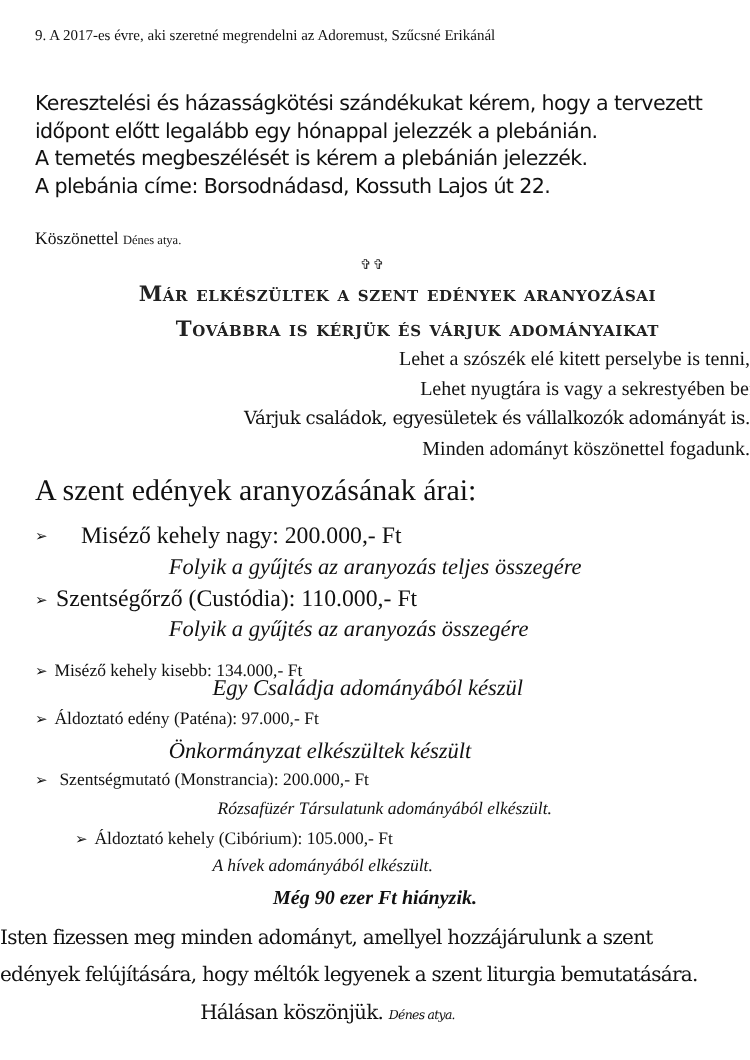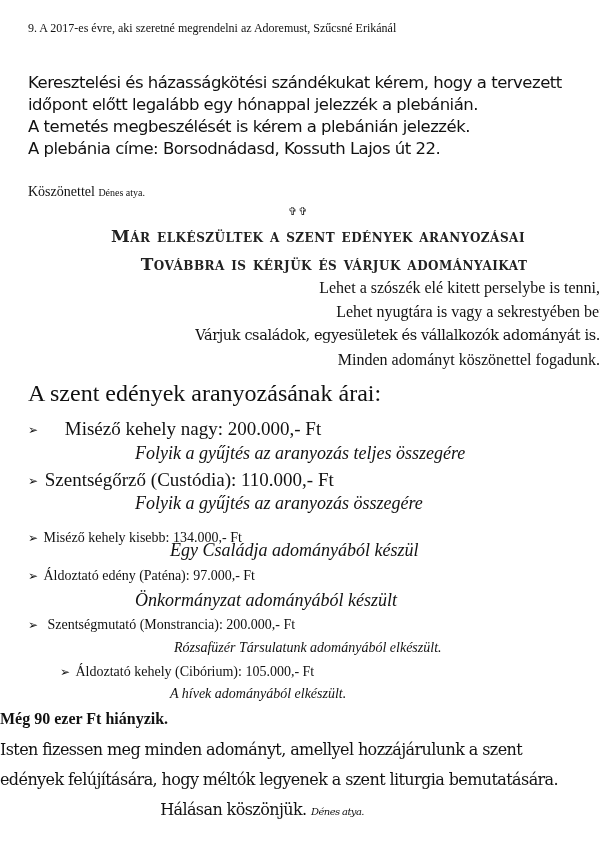--- a/index.html
+++ b/index.html
@@ -16,21 +16,21 @@
     .headline { left: 0; width: 600px; text-align: center; font-family: "DejaVu Serif", serif; font-weight: bold; font-variant: small-caps; font-size: 17px; letter-spacing: 0.5px; color: #222; }
     .h1 { top: 226px; left: 18px; }
     .h2 { top: 254px; left: 34px; }
     .center-line { left: 0; width: 600px; text-align: right; font-size: 16px; }
     .prices-title { left: 28px; top: 380px; font-size: 24px; }
     .bullet-row { left: 28px; }
     .bullet { display: inline-block; width: 12px; font-size: 12px; vertical-align: middle; }
     .note { font-style: italic; }
     .big { font-size: 19px; }
     .med { font-size: 18px; }
-    .missing { left: 0; width: 600px; top: 710px; font-size: 16px; font-weight: bold; }
+    .missing { left: 0; width: 600px; text-align: center; top: 710px; font-size: 16px; font-weight: bold; font-style: italic; }
     .closing { left: 0; width: 488px; text-align: center; font-size: 16px; font-family: "DejaVu Serif", serif; letter-spacing: -0.6px; }
     .sig { font-size: 10px; font-style: italic; }
   </style>
 </head>
 <body>
 
 <div class="abs item9 serif">
   <span>9. A 2017-es évre, aki szeretné megrendelni az Adoremust, Szűcsné Erikánál</span>
 </div>
 
@@ -73,21 +73,21 @@
 <div class="abs bullet-row serif" style="top:530px; font-size:14px;">
   <span class="bullet">➢</span>
   <span>Miséző kehely kisebb: 134.000,- Ft</span>
 </div>
 <div class="abs note serif med" style="left:135px; top:540px;margin-left:35px;">Egy Családja adományából készül</div>
 
 <div class="abs bullet-row serif" style="top:568px; font-size:14px;">
   <span class="bullet">➢</span>
   <span>Áldoztató edény (Paténa): 97.000,- Ft</span>
 </div>
-<div class="abs note serif med" style="left:135px; top:590px;">Önkormányzat adományából készült</div>
+<div class="abs note serif med" style="left:135px; top:590px;">Önkormányzat elkészültek készült</div>
 
 <div class="abs bullet-row serif" style="top:617px; font-size:14px;">
   <span class="bullet">➢</span>
   <span style="margin-left:4px;">Szentségmutató (Monstrancia): 200.000,- Ft</span>
 </div>
 <div class="abs note serif" style="left:174px; top:640px; font-size:14px;">Rózsafüzér Társulatunk adományából elkészült.</div>
 
 <div class="abs bullet-row serif" style="top:664px; font-size:14px;margin-left:32px;">
   <span class="bullet">➢</span>
   <span>Áldoztató kehely (Cibórium): 105.000,- Ft</span>

